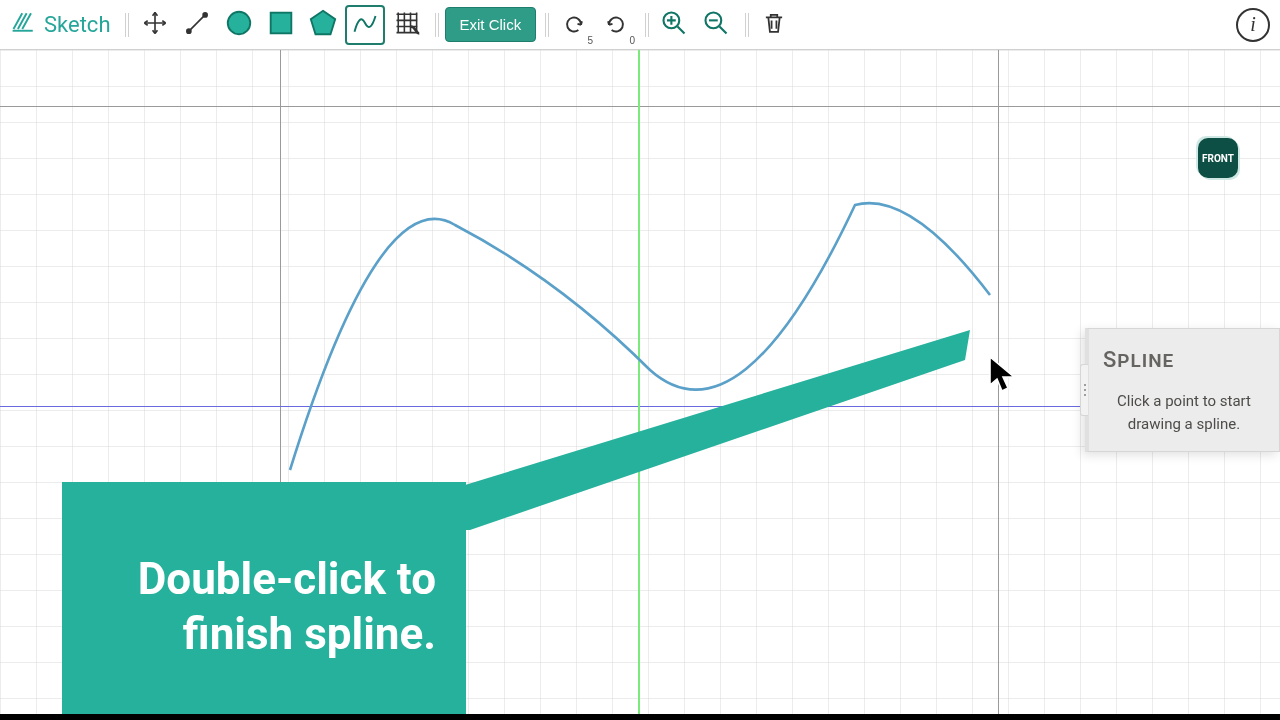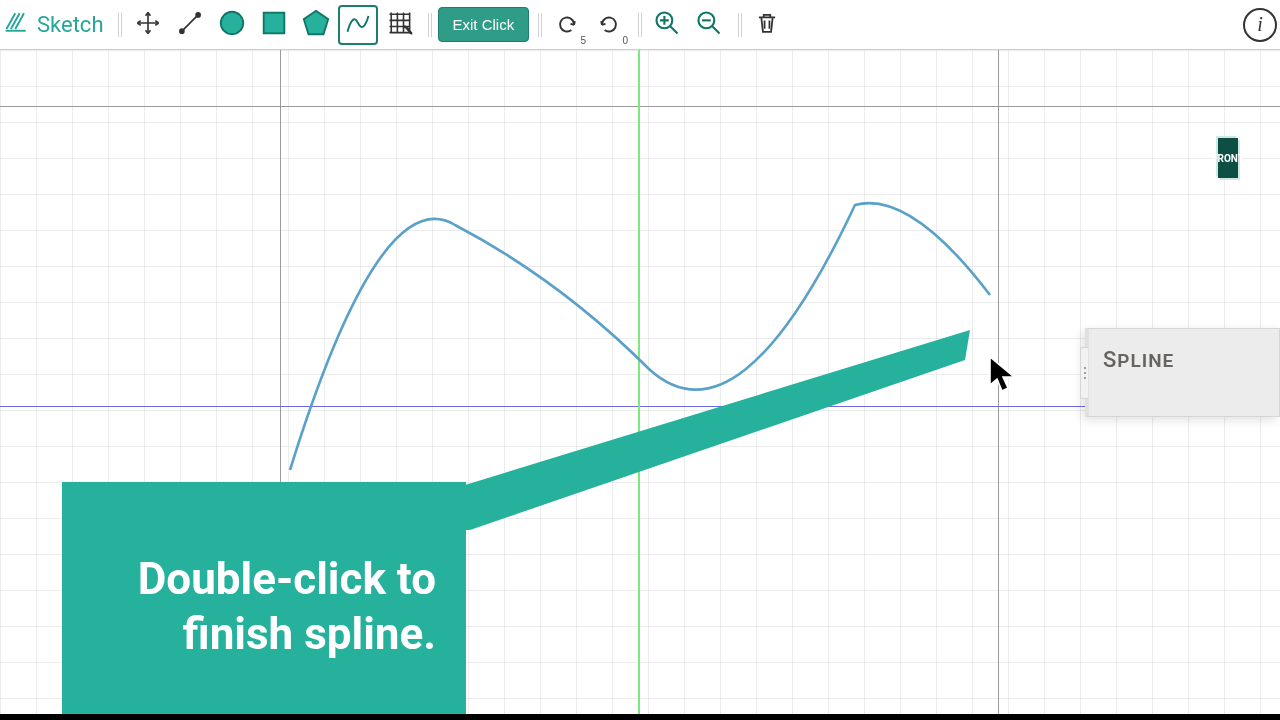--- a/index.html
+++ b/index.html
@@ -3,21 +3,21 @@
 <meta charset="utf-8">
 <style>
   * { box-sizing: border-box; margin: 0; padding: 0; }
   html, body { width: 1280px; height: 720px; overflow: hidden; font-family: -apple-system, BlinkMacSystemFont, "Segoe UI", Roboto, sans-serif; background: #fff; }
   .app { width: 1280px; height: 720px; position: relative; background: #fff; }
 
   
   .toolbar {
     position: absolute; top: 0; left: 0; right: 0; height: 50px;
     background: #fff; border-bottom: 1px solid #d0d0d0;
-    display: flex; align-items: center; padding: 0 3px; gap: 2px;
+    display: flex; align-items: center; padding: 0 10px; gap: 2px;
   }
   .brand { display: flex; align-items: center; gap: 6px; color: #26a69a; font-size: 22px; font-weight: 400; margin-right: 6px;}
   .brand svg { width: 28px; height: 28px; }
   .sep { width: 6px; height: 28px; display: flex; align-items: center; justify-content: center; color: #bdbdbd; margin: 0 4px; }
   .sep::before { content: ""; display: block; width: 1px; height: 24px; background: #d0d0d0; box-shadow: 3px 0 0 #d0d0d0; }
   .tool-btn {
     width: 40px; height: 40px; display: flex; align-items: center; justify-content: center;
     border-radius: 4px; cursor: pointer; background: transparent; border: none;
   }
   .exit-btn {
@@ -45,31 +45,32 @@
   .rule-v.r1 { left: 280px; }
   .rule-v.r2 { left: 998px; }
   .rule-h { position:absolute; left:0; right:0; height:1px; background:#9a9a9a; }
   .rule-h.rh1 { top: 56px; }
 
   
   .spline { position: absolute; inset: 0; width: 100%; height: 100%; pointer-events: none; }
 
   
   .view-cube {
-    position: absolute; top: 88px; right: 42px; width: 20px; height: 40px;
+    position: absolute; top: 88px; right: 42px; width: 40px; height: 40px;
     background: #0e4f45; color: #fff; display: flex; align-items:center; justify-content:center;
     font-size: 10px; font-weight: 700; box-shadow: 2px 2px 0 #cfe8e4, -2px -2px 0 #cfe8e4;
     cursor: pointer;
+    border-radius: 10px;
   }
 
   
   .side-panel {
     position: absolute; right: 0; top: 278px; width: 195px;
     background: #ececec; border: 1px solid #d6d6d6; box-shadow: -3px 3px 10px rgba(0,0,0,.12);
-    padding: 18px 14px 26px 14px; border-left: 4px solid #e0e0e0;
+    padding: 18px 14px 16px 14px; border-left: 4px solid #e0e0e0;
   }
   .side-panel h3 {
     font-variant: small-caps; letter-spacing: 1px; font-size: 22px; color:#656461; font-weight: 500; margin-bottom: 18px;
   }
   .side-panel p { font-size: 15px; color: #4d4c49; text-align: center; line-height: 1.5; padding: 0 4px; }
   .panel-handle {
     position:absolute; left:-9px; top:50%; transform:translateY(-50%);
     width:8px; height:52px; background:#f2f2f2; border:1px solid #d6d6d6; border-right:none; border-radius:3px 0 0 3px;
     display:flex; flex-direction:column; align-items:center; justify-content:center; gap:3px;
   }
@@ -272,17 +273,18 @@
       <span>FRONT</span>
     </div>
 
     <div class="side-panel">
       <div class="panel-handle">
         <span></span>
           <span></span>
           <span></span>
       </div>
       <h3>Spline</h3>
+      <p>Click a point to start drawing a spline.</p>
     </div>
   </div>
 
   <div class="frame-bottom"></div>
 </div>
 
 </body></html>

